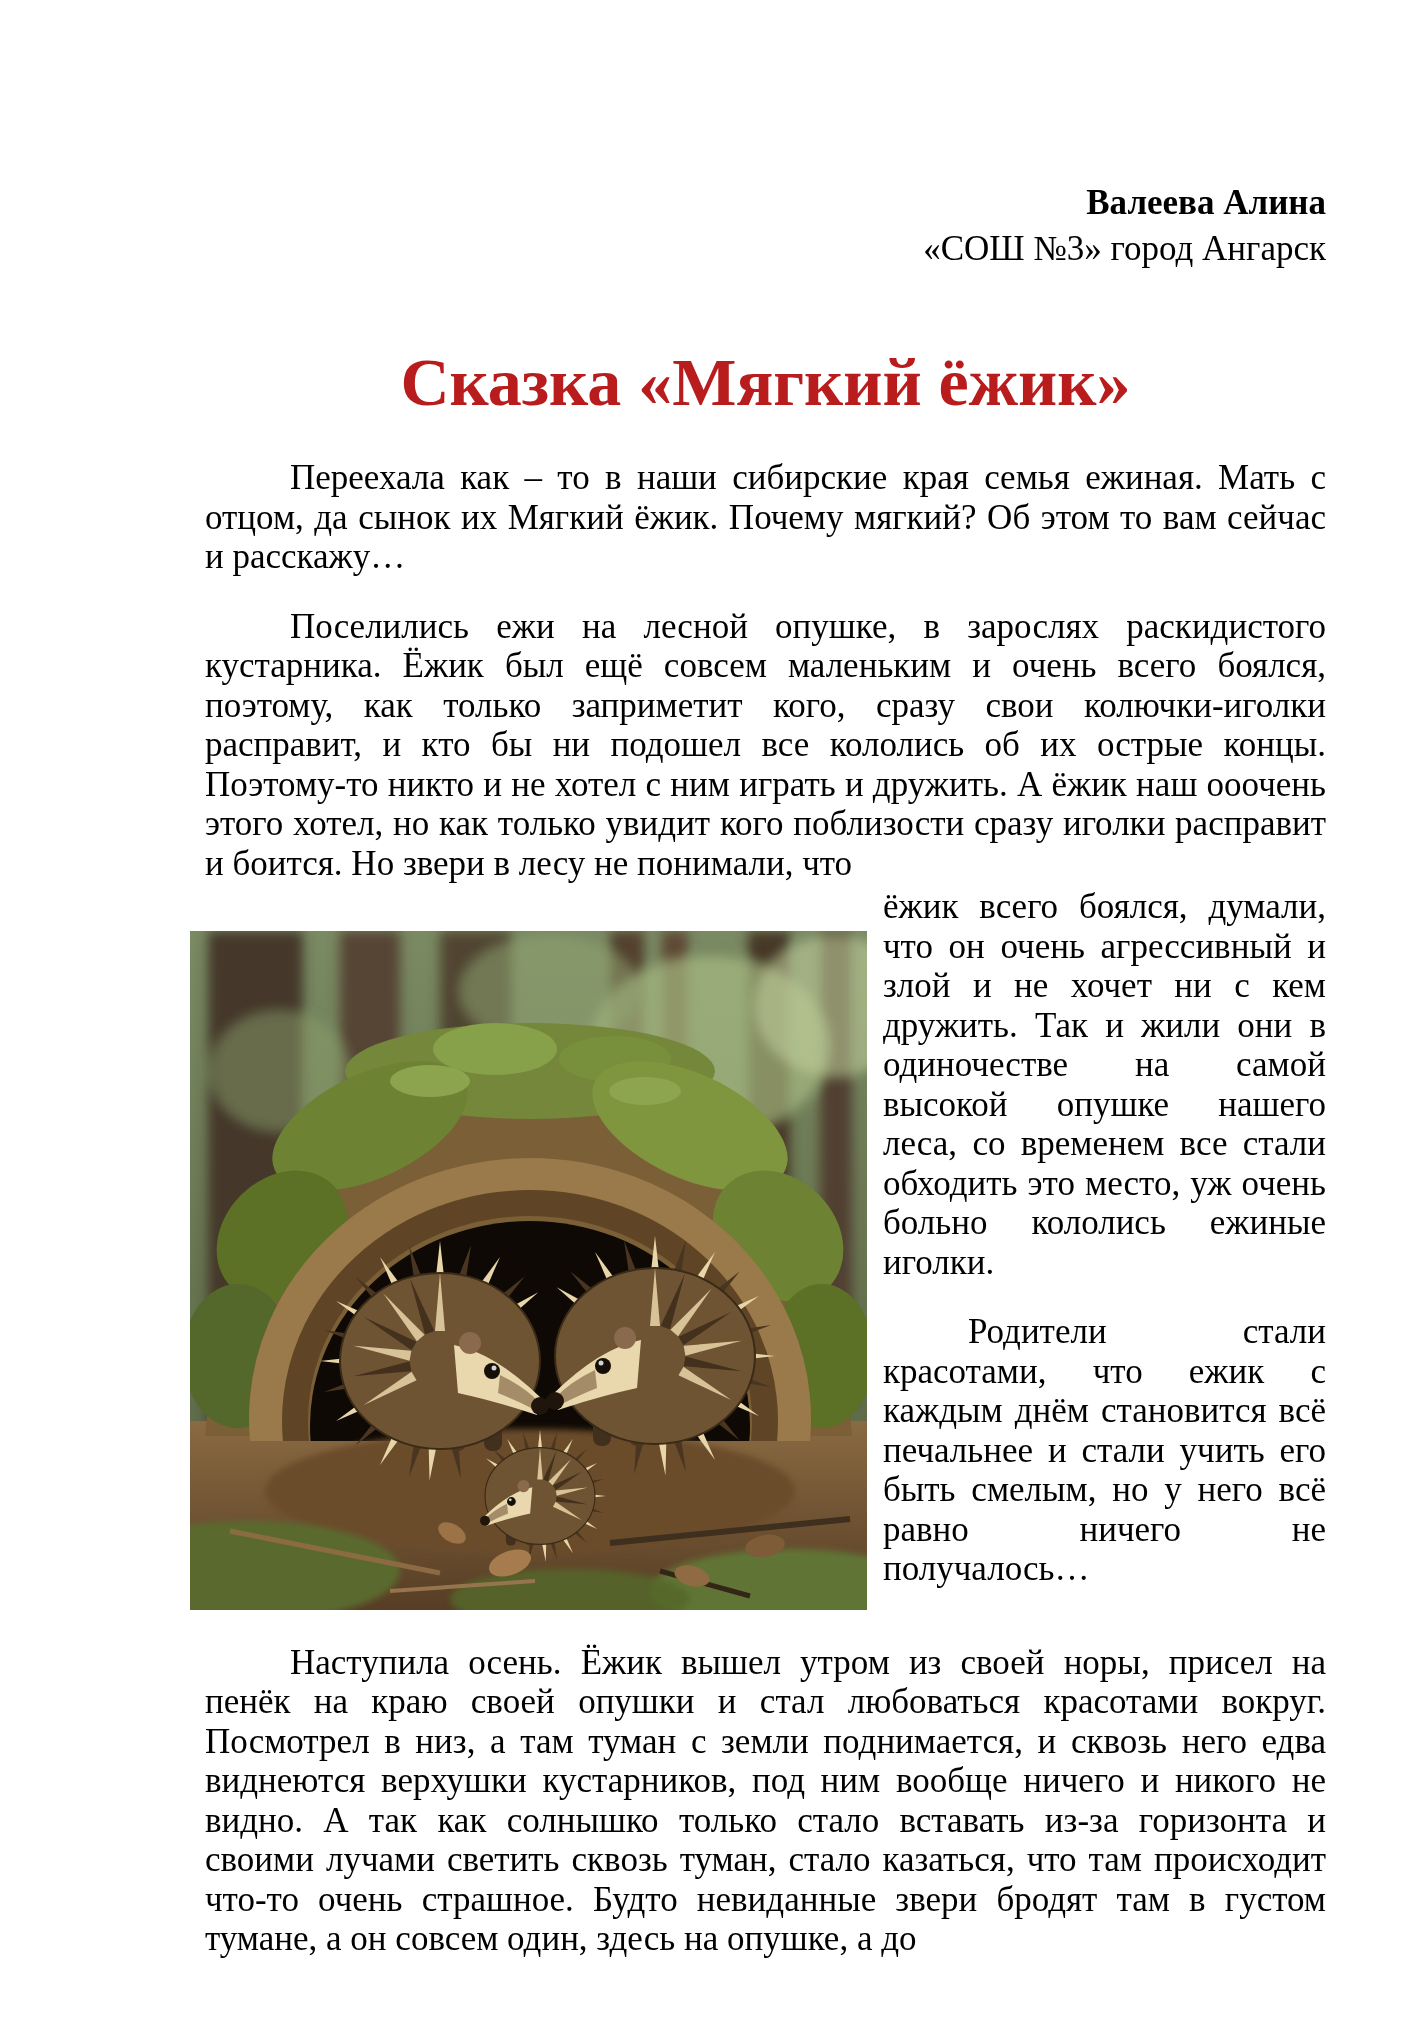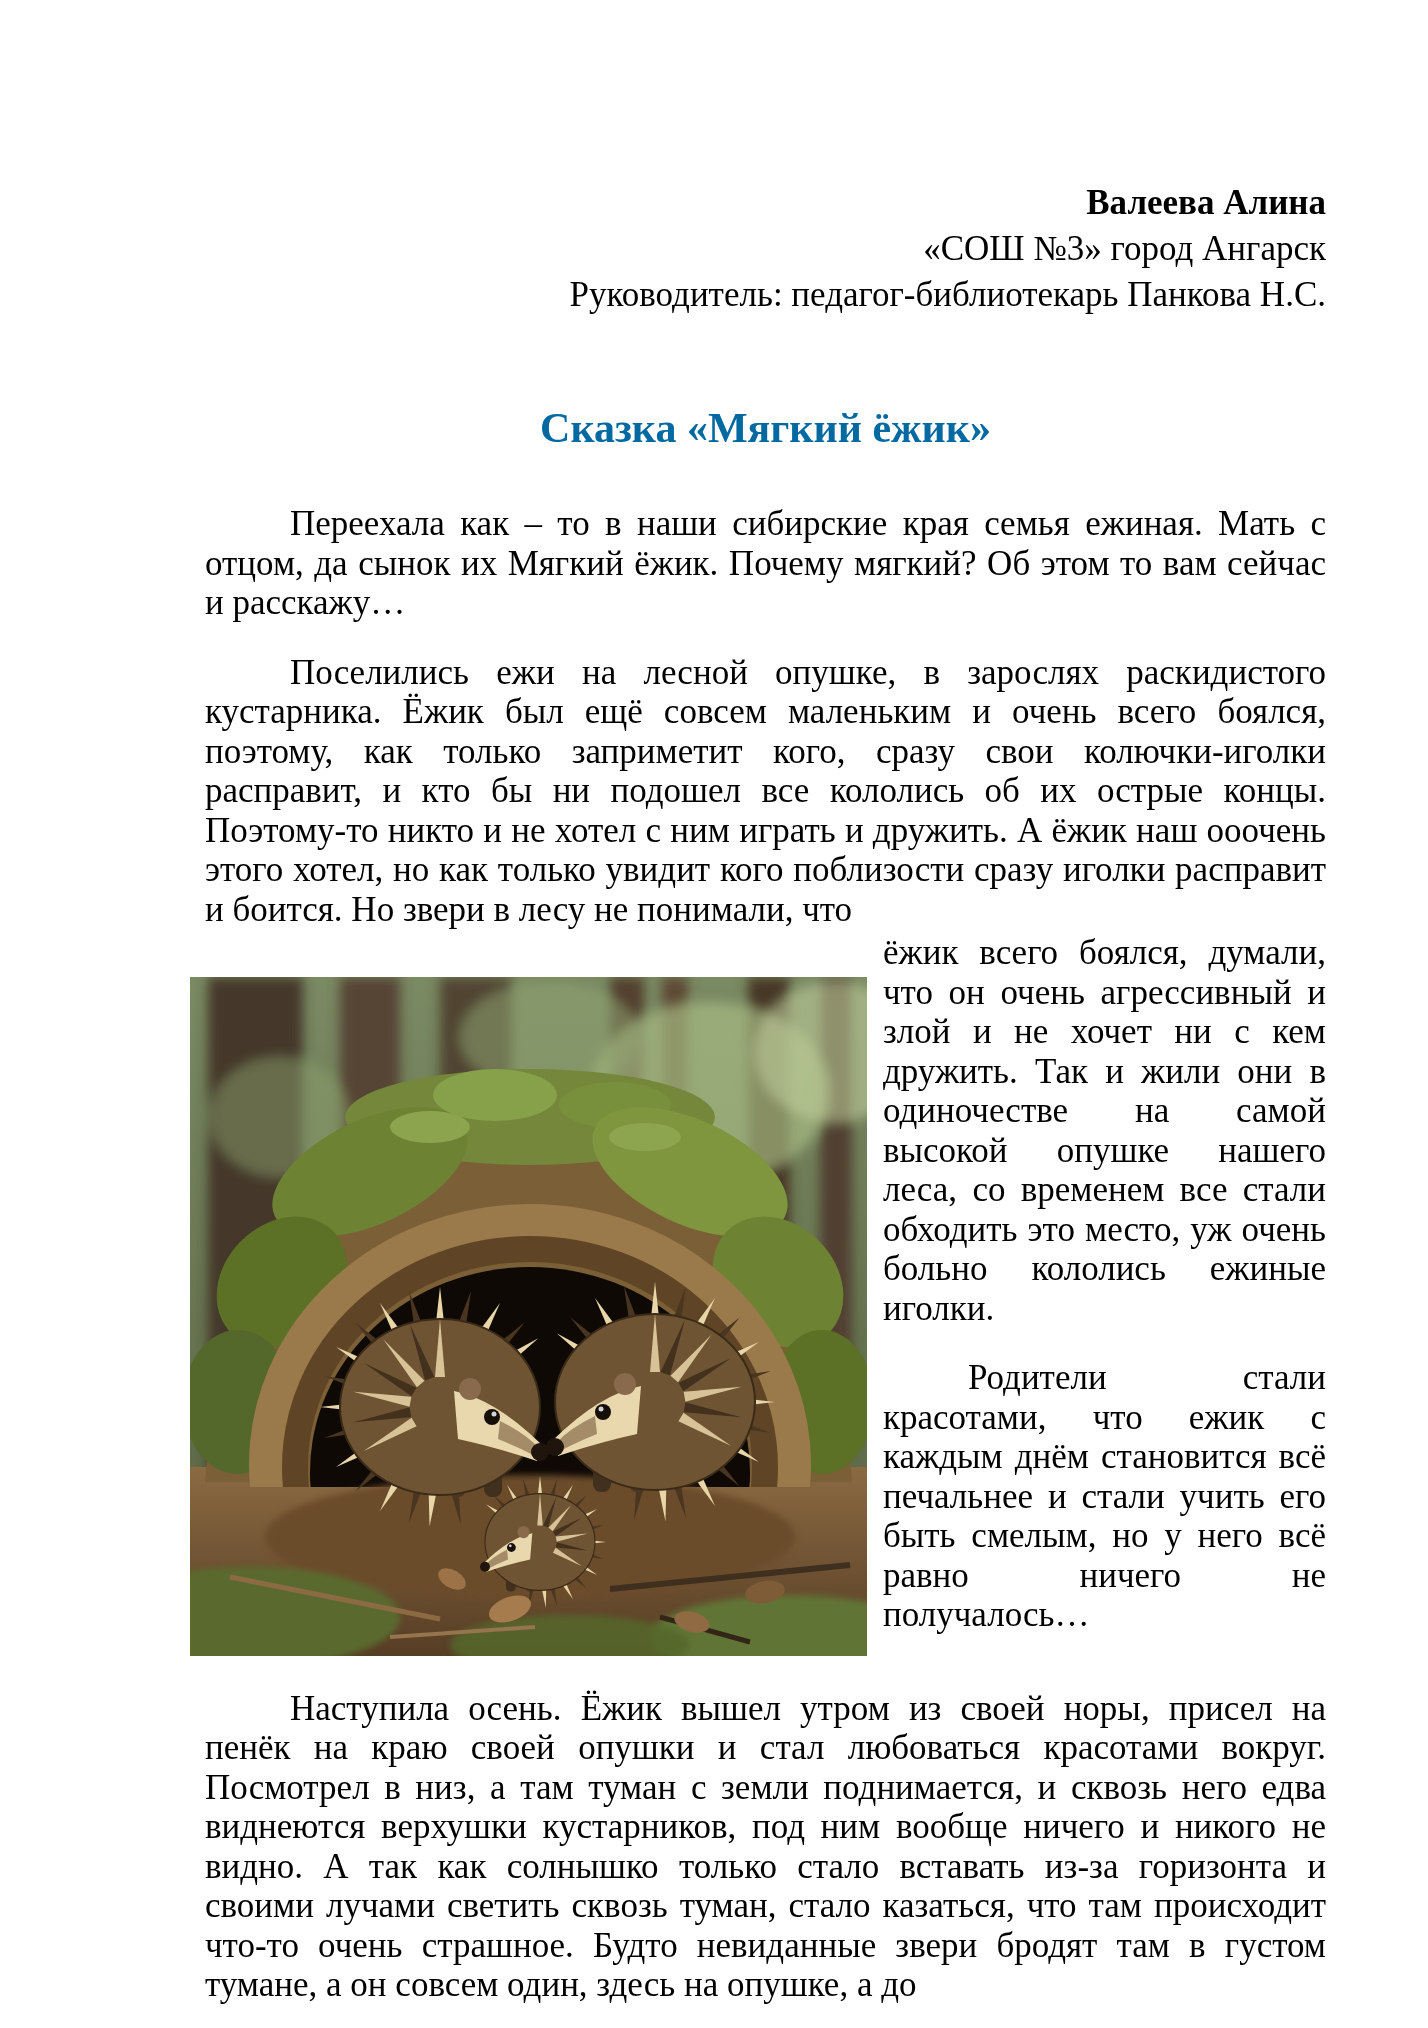--- a/index.html
+++ b/index.html
@@ -6,22 +6,22 @@
   body { width: 1428px; font-family: "Liberation Serif", serif; color: #000; }
   .page {
     box-sizing: border-box;
     width: 1428px; height: 2028px;
     padding: 180px 102px 40px 205px;
     overflow: hidden; background: #ffffff;
   }
   .doc-header { text-align: right; font-size: 35px; line-height: 46px; }
   .doc-header .author { font-weight: bold; }
   .title {
-    text-align: center; color: #0369a1; font-weight: bold;
-    font-size: 42px; line-height: 80px;
+    text-align: center; color: #b91c1c; font-weight: bold;
+    font-size: 68px; line-height: 80px;
     margin: 70px 0 36px 0;
   }
   .para {
     font-size: 35px; line-height: 39.5px;
     text-align: justify; margin: 0 0 21px 0;
   }
   .indent { text-indent: 85px; margin-top: 30px; }
   .media-row { display: flex; align-items: flex-end; margin: 22px 0 12px 0; }
   .photo {
     width: 677px; height: 679px; flex: none;
@@ -33,21 +33,20 @@
   .last-para { margin-top: 33px; }
 </style>
 </head>
 <body>
 
 <div class="page">
 
   <div class="doc-header">
     <div class="author">Валеева Алина</div>
     <div>«СОШ №3» город Ангарск</div>
-    <div>Руководитель: педагог-библиотекарь Панкова Н.С.</div>
   </div>
 
   <h1 class="title">Сказка «Мягкий ёжик»</h1>
 
   <p class="para indent">Переехала как – то в наши сибирские края семья ежиная. Мать с отцом, да сынок их Мягкий ёжик. Почему мягкий? Об этом то вам сейчас и расскажу…</p>
 
   <p class="para indent">Поселились ежи на лесной опушке, в зарослях раскидистого кустарника. Ёжик был ещё совсем маленьким и очень всего боялся, поэтому, как только заприметит кого, сразу свои колючки-иголки расправит, и кто бы ни подошел все кололись об их острые концы. Поэтому-то никто и не хотел с ним играть и дружить. А ёжик наш ооочень этого хотел, но как только увидит кого поблизости сразу иголки расправит и боится. Но звери в лесу не понимали, что</p>
 
   <div class="media-row">
 

